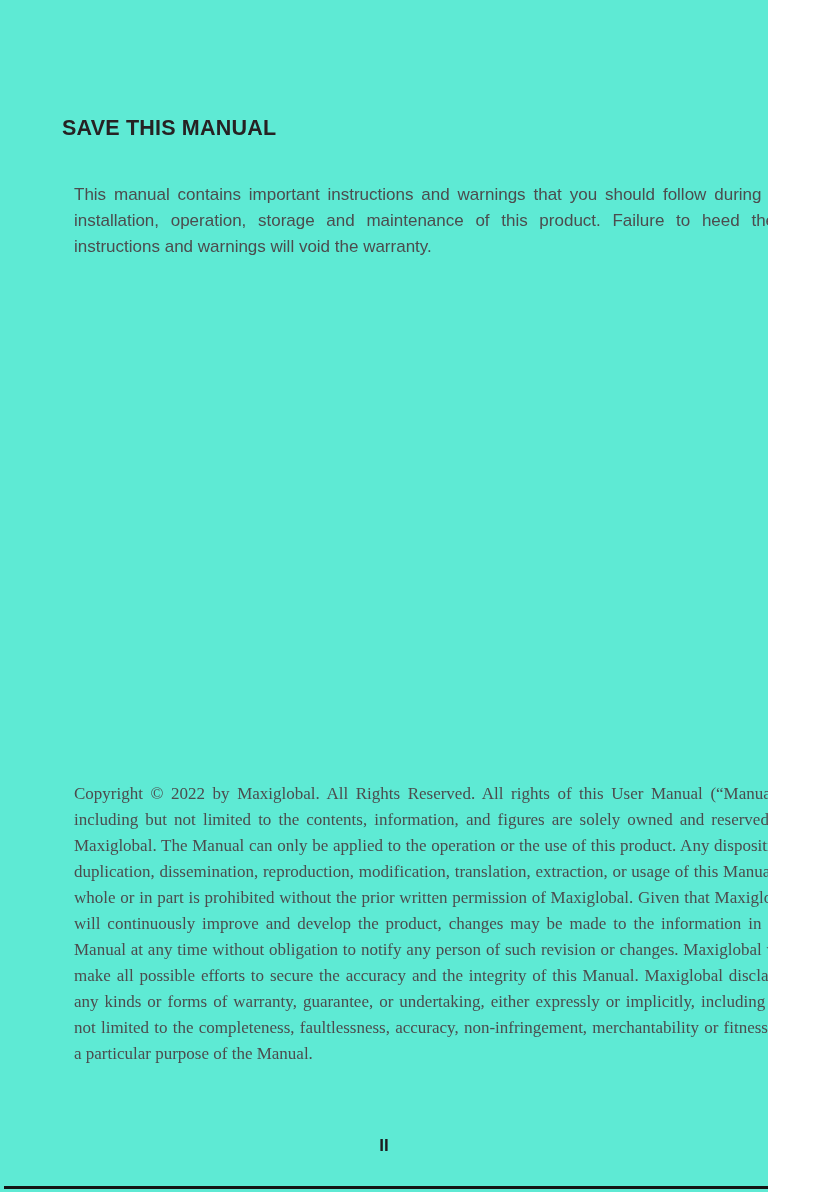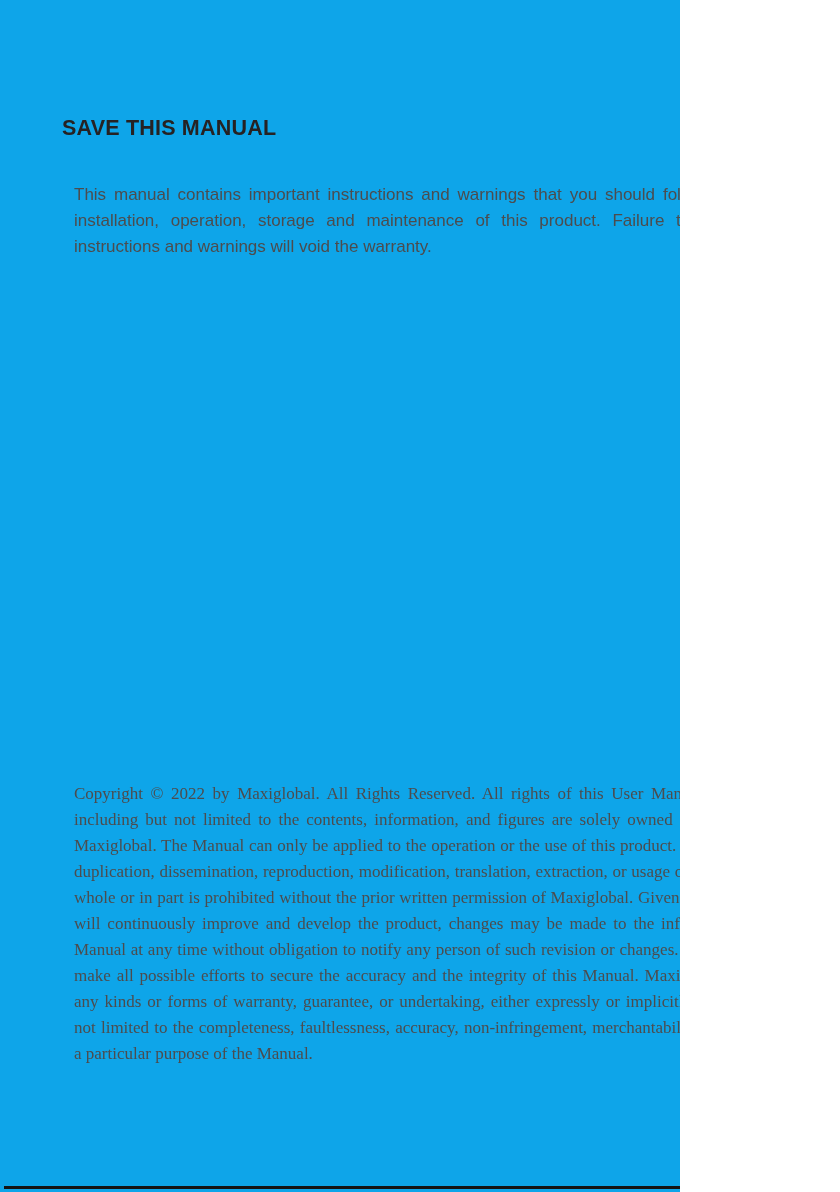--- a/index.html
+++ b/index.html
@@ -2,23 +2,23 @@
 <html><head>
 <meta charset="utf-8">
 <style>
   html, body {
     margin: 0;
     padding: 0;
     background: #ffffff;
   }
   .page {
     position: relative;
-    width: 680px;
+    width: 768px;
     height: 1192px;
-    background: #0ea5e9;
+    background: #5eead4;
     font-family: "Liberation Sans", sans-serif;
     overflow: hidden;
   }
   .heading {
     position: absolute;
     left: 62px;
     top: 116px;
     margin: 0;
     font-size: 21.5px;
     font-weight: 700;
@@ -67,16 +67,17 @@
 <body>
 
 <div class="page">
 
   <h1 class="heading">SAVE THIS MANUAL</h1>
 
   <p class="body-text intro">This manual contains important instructions and warnings that you should follow during the installation, operation, storage and maintenance of this product. Failure to heed these instructions and warnings will void the warranty.</p>
 
   <p class="body-text copyright">Copyright © 2022 by Maxiglobal. All Rights Reserved. All rights of this User Manual (“Manual”), including but not limited to the contents, information, and figures are solely owned and reserved by Maxiglobal. The Manual can only be applied to the operation or the use of this product. Any disposition, duplication, dissemination, reproduction, modification, translation, extraction, or usage of this Manual in whole or in part is prohibited without the prior written permission of Maxiglobal. Given that Maxiglobal will continuously improve and develop the product, changes may be made to the information in this Manual at any time without obligation to notify any person of such revision or changes. Maxiglobal will make all possible efforts to secure the accuracy and the integrity of this Manual. Maxiglobal disclaims any kinds or forms of warranty, guarantee, or undertaking, either expressly or implicitly, including but not limited to the completeness, faultlessness, accuracy, non-infringement, merchantability or fitness for a particular purpose of the Manual.</p>
 
+  <div class="page-number">II</div>
 
   <div class="footer-rule"></div>
 
 </div>
 
 </body></html>

